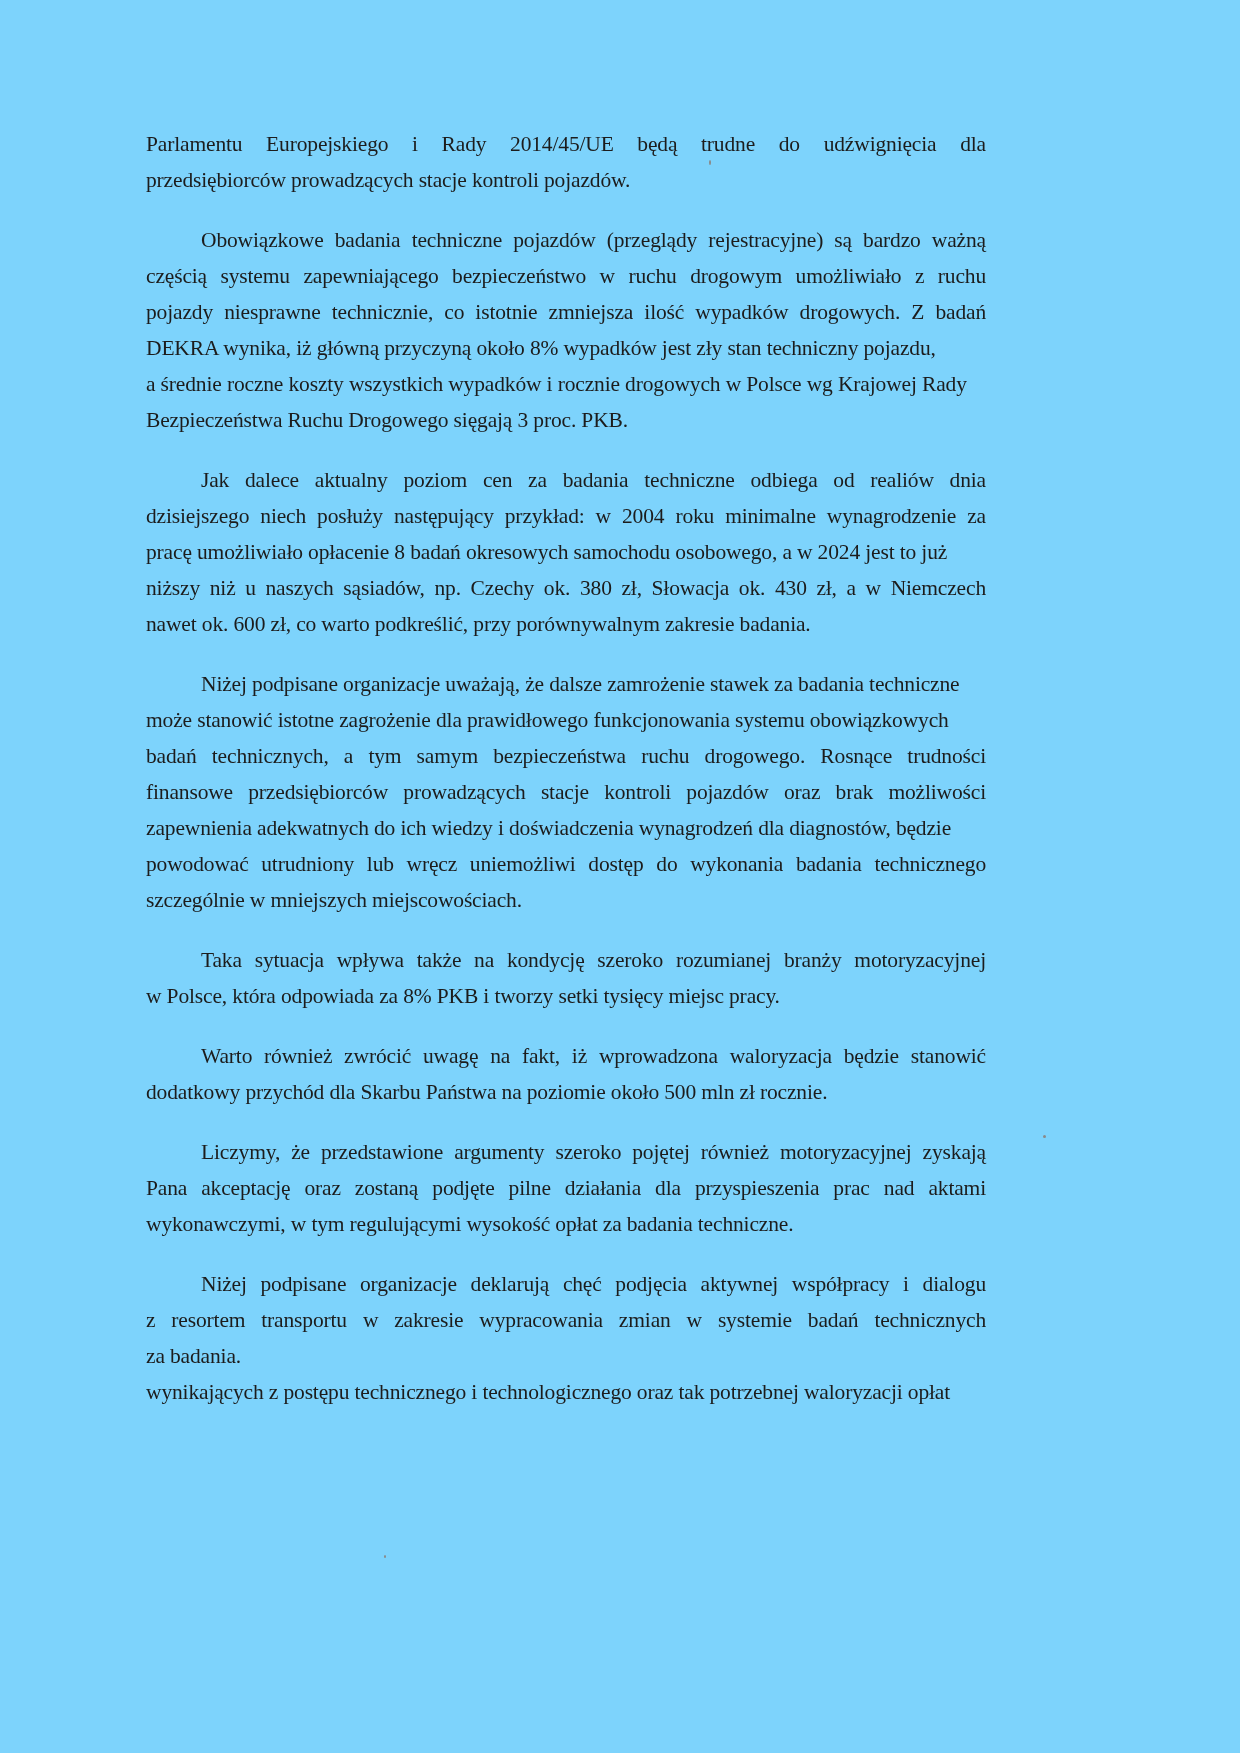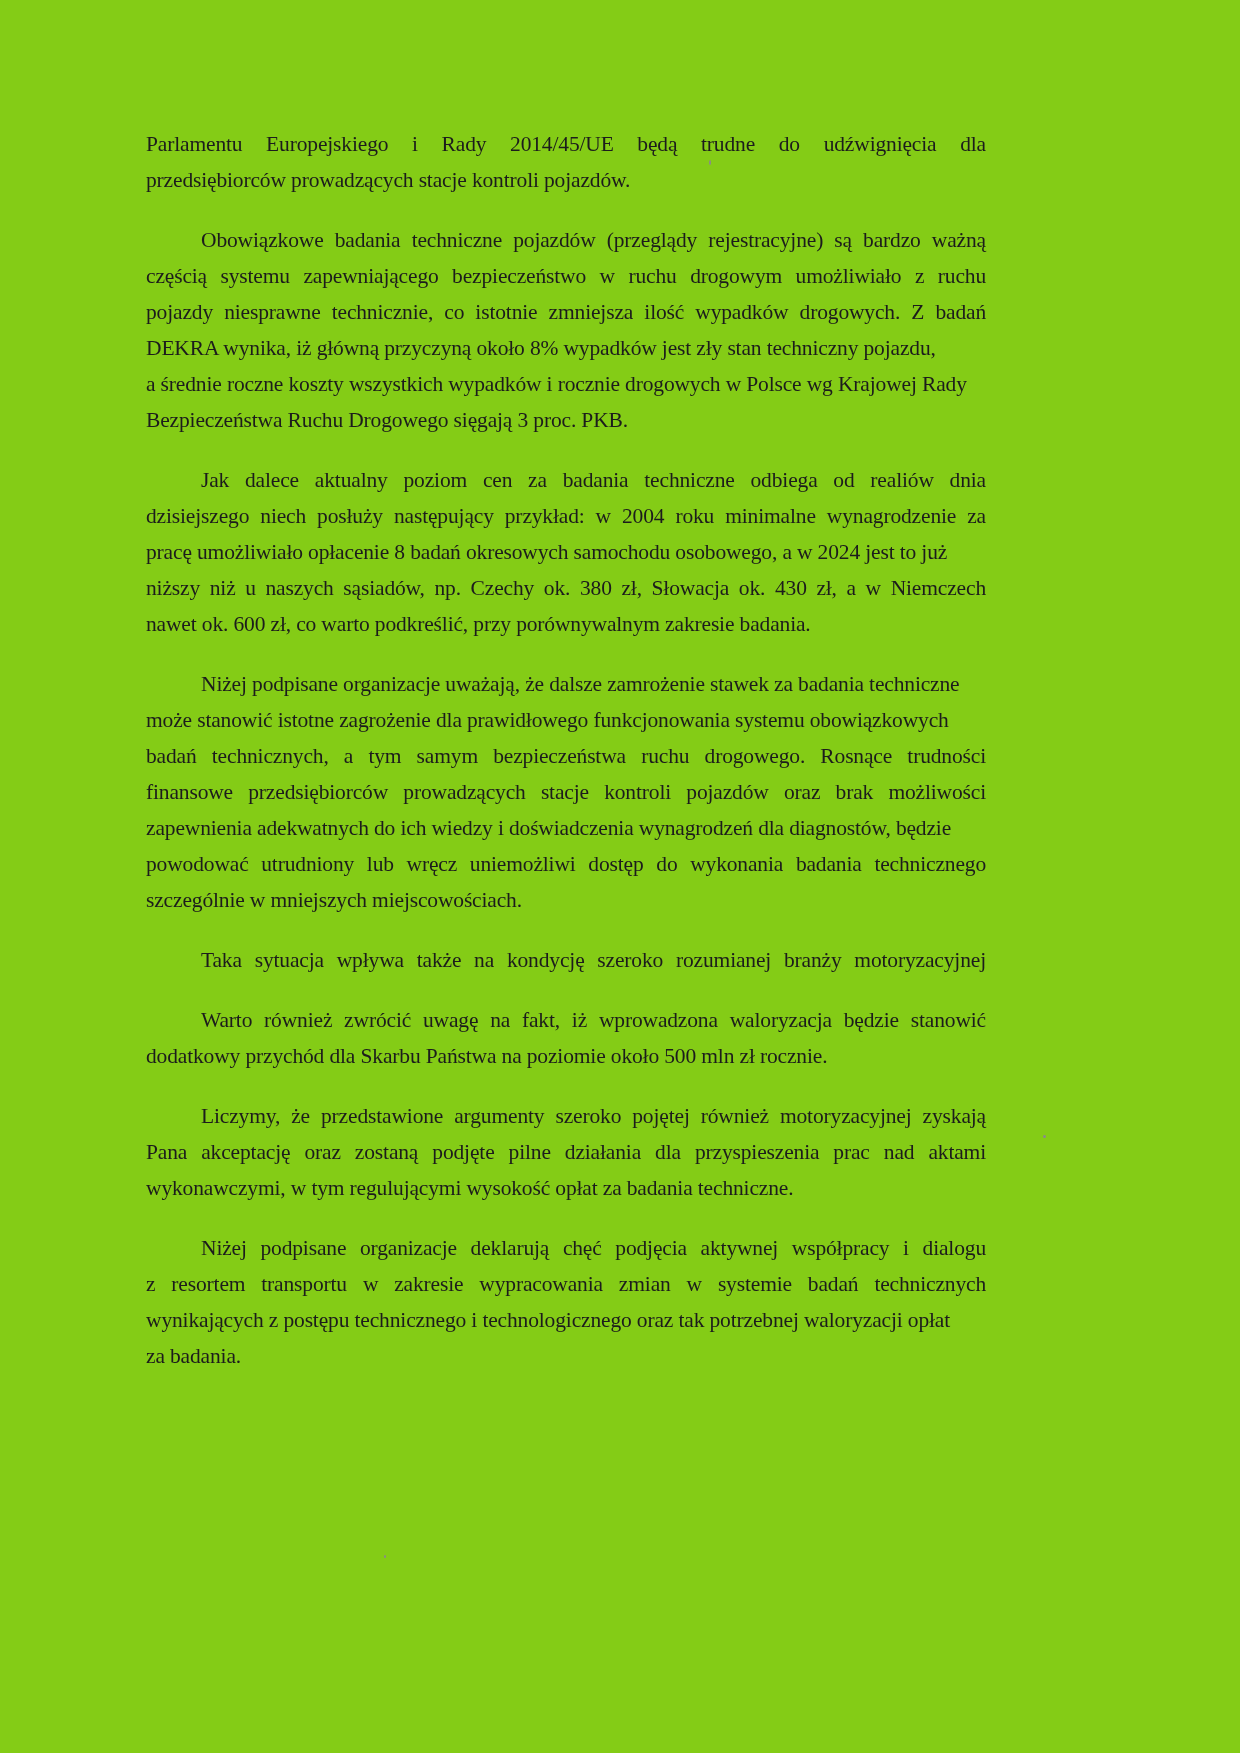--- a/index.html
+++ b/index.html
@@ -1,21 +1,21 @@
 <!DOCTYPE html>
 <html><head>
   <meta charset="utf-8">
   <style>
     html, body { margin: 0; padding: 0; background: #ffffff; }
     body { width: 1240px; height: 1753px; position: relative; overflow: hidden; }
     .page {
       position: absolute;
       left: 0; top: 0;
       width: 1240px; height: 1753px;
-      background: #84cc16;
+      background: #7dd3fc;
     }
     .body-text {
       position: absolute;
       left: 146px;
       top: 126px;
       width: 840px;
       font-family: "Liberation Serif", serif;
       font-size: 21.5px;
       color: #1c1c1c;
       letter-spacing: -0.15px;
@@ -75,40 +75,41 @@
       <span class="line">badań technicznych, a tym samym bezpieczeństwa ruchu drogowego. Rosnące trudności</span>
       <span class="line">finansowe przedsiębiorców prowadzących stacje kontroli pojazdów oraz brak możliwości</span>
       <span class="line last">zapewnienia adekwatnych do ich wiedzy i doświadczenia wynagrodzeń dla diagnostów, będzie</span>
       <span class="line">powodować utrudniony lub wręcz uniemożliwi dostęp do wykonania badania technicznego</span>
       <span class="line last">szczególnie w mniejszych miejscowościach.</span>
     </div>
     <div class="gap"></div>
 
     <div class="para">
       <span class="line indent">Taka sytuacja wpływa także na kondycję szeroko rozumianej branży motoryzacyjnej</span>
+      <span class="line last">w Polsce, która odpowiada za 8% PKB i tworzy setki tysięcy miejsc pracy.</span>
     </div>
     <div class="gap"></div>
 
     <div class="para">
       <span class="line indent">Warto również zwrócić uwagę na fakt, iż wprowadzona waloryzacja będzie stanowić</span>
       <span class="line last">dodatkowy przychód dla Skarbu Państwa na poziomie około 500 mln zł rocznie.</span>
     </div>
     <div class="gap"></div>
 
     <div class="para">
       <span class="line indent">Liczymy, że przedstawione argumenty szeroko pojętej również motoryzacyjnej zyskają</span>
       <span class="line">Pana akceptację oraz zostaną podjęte pilne działania dla przyspieszenia prac nad aktami</span>
       <span class="line last">wykonawczymi, w tym regulującymi wysokość opłat za badania techniczne.</span>
     </div>
     <div class="gap"></div>
 
     <div class="para">
       <span class="line indent">Niżej podpisane organizacje deklarują chęć podjęcia aktywnej współpracy i dialogu</span>
       <span class="line">z resortem transportu w zakresie wypracowania zmian w systemie badań technicznych</span>
+      <span class="line last">za badania.</span>
       <span class="line last">wynikających z postępu technicznego i technologicznego oraz tak potrzebnej waloryzacji opłat</span>
-      <span class="line last">za badania.</span>
     </div>
   </div>
 
   <div class="speck" style="left:709px;top:160px;width:2px;height:5px;"></div>
   <div class="speck" style="left:1043px;top:1135px;width:3px;height:3px;"></div>
   <div class="speck" style="left:384px;top:1555px;width:2px;height:3px;"></div>
 </div>
 
 </body></html>

